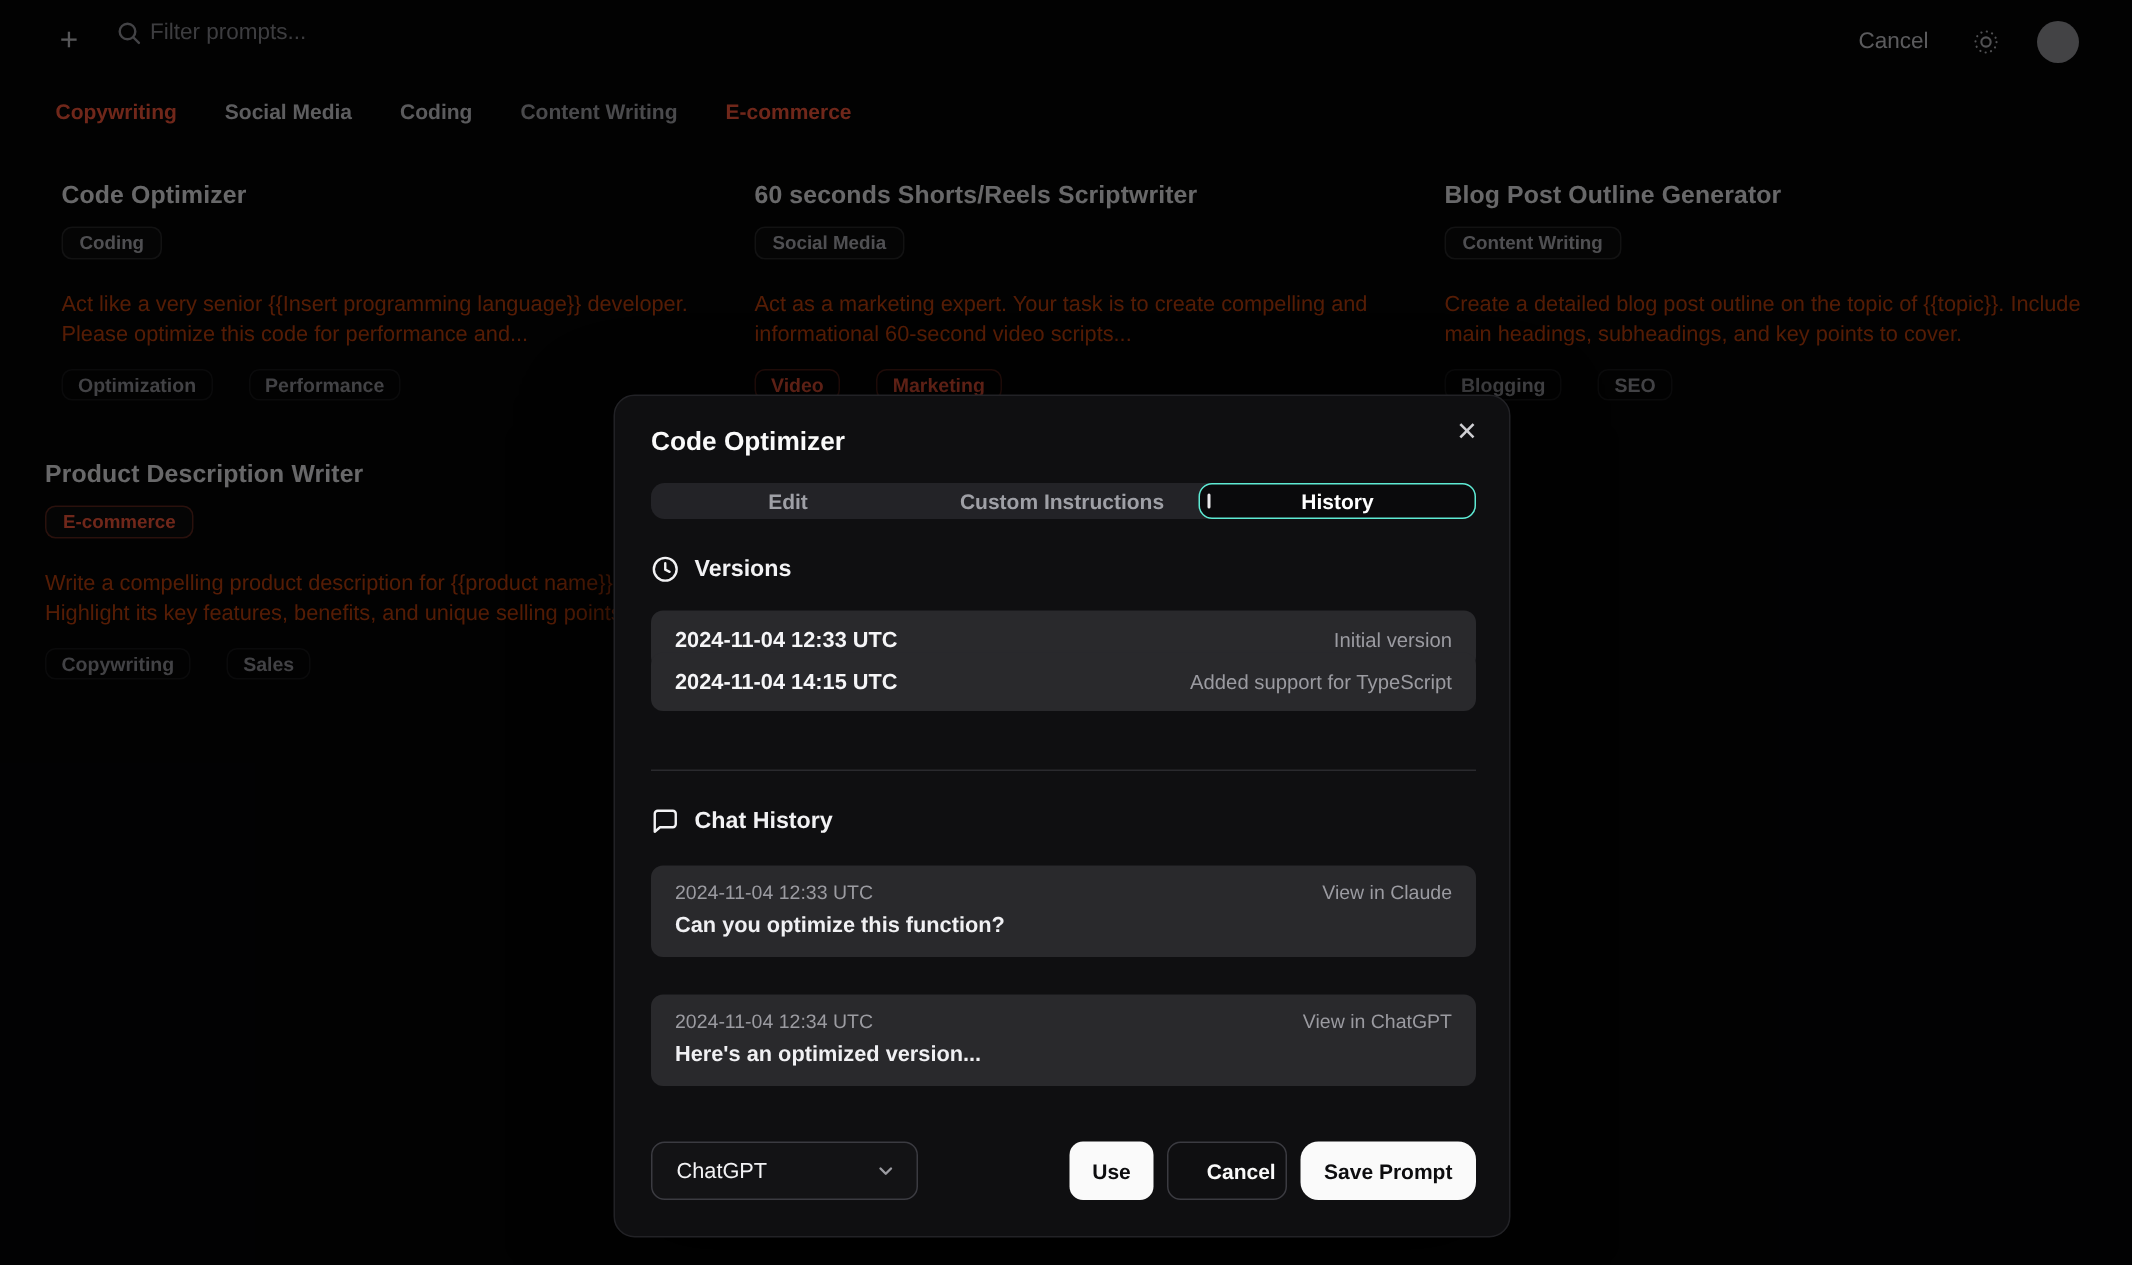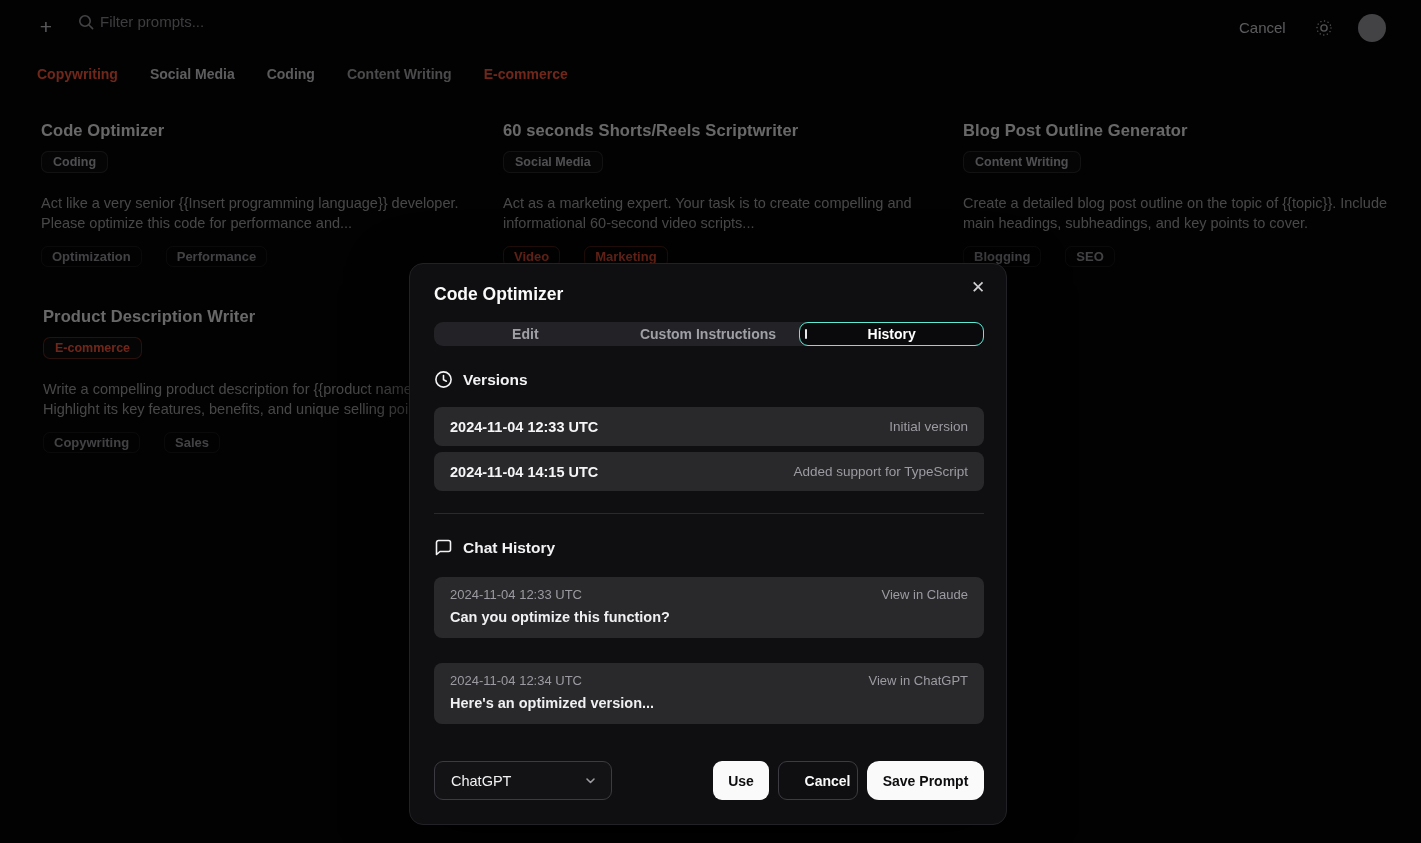--- a/index.html
+++ b/index.html
@@ -25,21 +25,21 @@
   .cat-tabs { position:absolute; left:37px; top:66px; display:flex; gap:32px; }
   .cat-tab { font-size:14px; font-weight:600; cursor:pointer; white-space:nowrap; }
   .cat-tab.accent { color:#ff5a3c; }
   .cat-tab.c1 { color:#d4d4d8; } .cat-tab.c2 { color:#cfcfd3; } .cat-tab.c3 { color:#a8a8ae; }
 
   .card { position:absolute; width:430px; }
   .card-title { font-size:16.5px; font-weight:700; color:#ececef; letter-spacing:.1px; }
   .card-badge { display:inline-block; margin-top:11px; padding:3px 11px; font-size:12.5px; font-weight:600;
     color:#b5b5bb; border:1px solid rgba(255,255,255,.12); border-radius:7px; background:rgba(255,255,255,.03); }
   .card-badge.accent { color:#ff5a3c; border-color:rgba(255,90,60,.35); }
-  .card-desc { margin-top:20px; font-size:14.5px; line-height:20px; color:#a3a3a3; max-width:430px; }
+  .card-desc { margin-top:20px; font-size:14.5px; line-height:20px; color:#c2410c; max-width:430px; }
   .card-tags { margin-top:13px; display:flex; gap:24px; }
   .card-tag { font-size:13px; font-weight:600; color:#97979d; padding:2px 10px;
     border:1px solid rgba(255,255,255,.08); border-radius:7px; }
   .card-tag.accent { color:#ff5a3c; border-color:rgba(255,90,60,.3); }
 
   
   .overlay { position:absolute; inset:0; background:rgba(0,0,0,.56); }
   .modal { position:absolute; left:409px; top:263px; width:598px; height:562px;
     background:#0f0f11; border-radius:14px; border:1px solid #222226;
     box-shadow:0 18px 60px rgba(0,0,0,.8); }
@@ -144,21 +144,21 @@
     <div class="card" style="left:963px; top:121px;">
       <div class="card-title">Blog Post Outline Generator</div>
       <div class="card-badge">Content Writing</div>
       <div class="card-desc">Create a detailed blog post outline on the topic of {{topic}}. Include main headings, subheadings, and key points to cover.</div>
       <div class="card-tags">
         <span class="card-tag">Blogging</span>
         <span class="card-tag">SEO</span>
       </div>
     </div>
 
-    <div class="card" style="left:43px; top:307px;">
+    <div class="card" style="left:30px; top:307px;">
       <div class="card-title">Product Description Writer</div>
       <div class="card-badge accent">E-commerce</div>
       <div class="card-desc">Write a compelling product description for {{product name}}. Highlight its key features, benefits, and unique selling points.</div>
       <div class="card-tags">
         <span class="card-tag">Copywriting</span>
         <span class="card-tag">Sales</span>
       </div>
     </div>
   </div>
 
@@ -179,21 +179,21 @@
         <circle cx="9.5" cy="9.5" r="7.6" fill="none" stroke="#f2f2f4" stroke-width="1.6"></circle>
         <polyline points="9.5,5.5 9.5,9.8 12.4,11.2" fill="none" stroke="#f2f2f4" stroke-width="1.6" stroke-linecap="round" stroke-linejoin="round"></polyline>
       </svg>
       <div class="section-title">Versions</div>
     </div>
 
     <div class="vrow" style="top:143px;">
       <span class="vrow-ts">2024-11-04 12:33 UTC</span>
       <span class="vrow-note">Initial version</span>
     </div>
-    <div class="vrow" style="top:188px;">
+    <div class="vrow" style="top:171px;">
       <span class="vrow-ts">2024-11-04 14:15 UTC</span>
       <span class="vrow-note">Added support for TypeScript</span>
     </div>
 
     <div class="divider" style="top:249px;"></div>
 
     <div class="section-head" style="top:274px;">
       <svg width="19" height="19" viewBox="0 0 19 19">
         <path d="M2.5 4.5 a2 2 0 0 1 2-2 h10 a2 2 0 0 1 2 2 v7 a2 2 0 0 1-2 2 h-8.5 l-3.5 3 v-3.5 z" fill="none" stroke="#f2f2f4" stroke-width="1.6" stroke-linejoin="round"></path>
       </svg>

